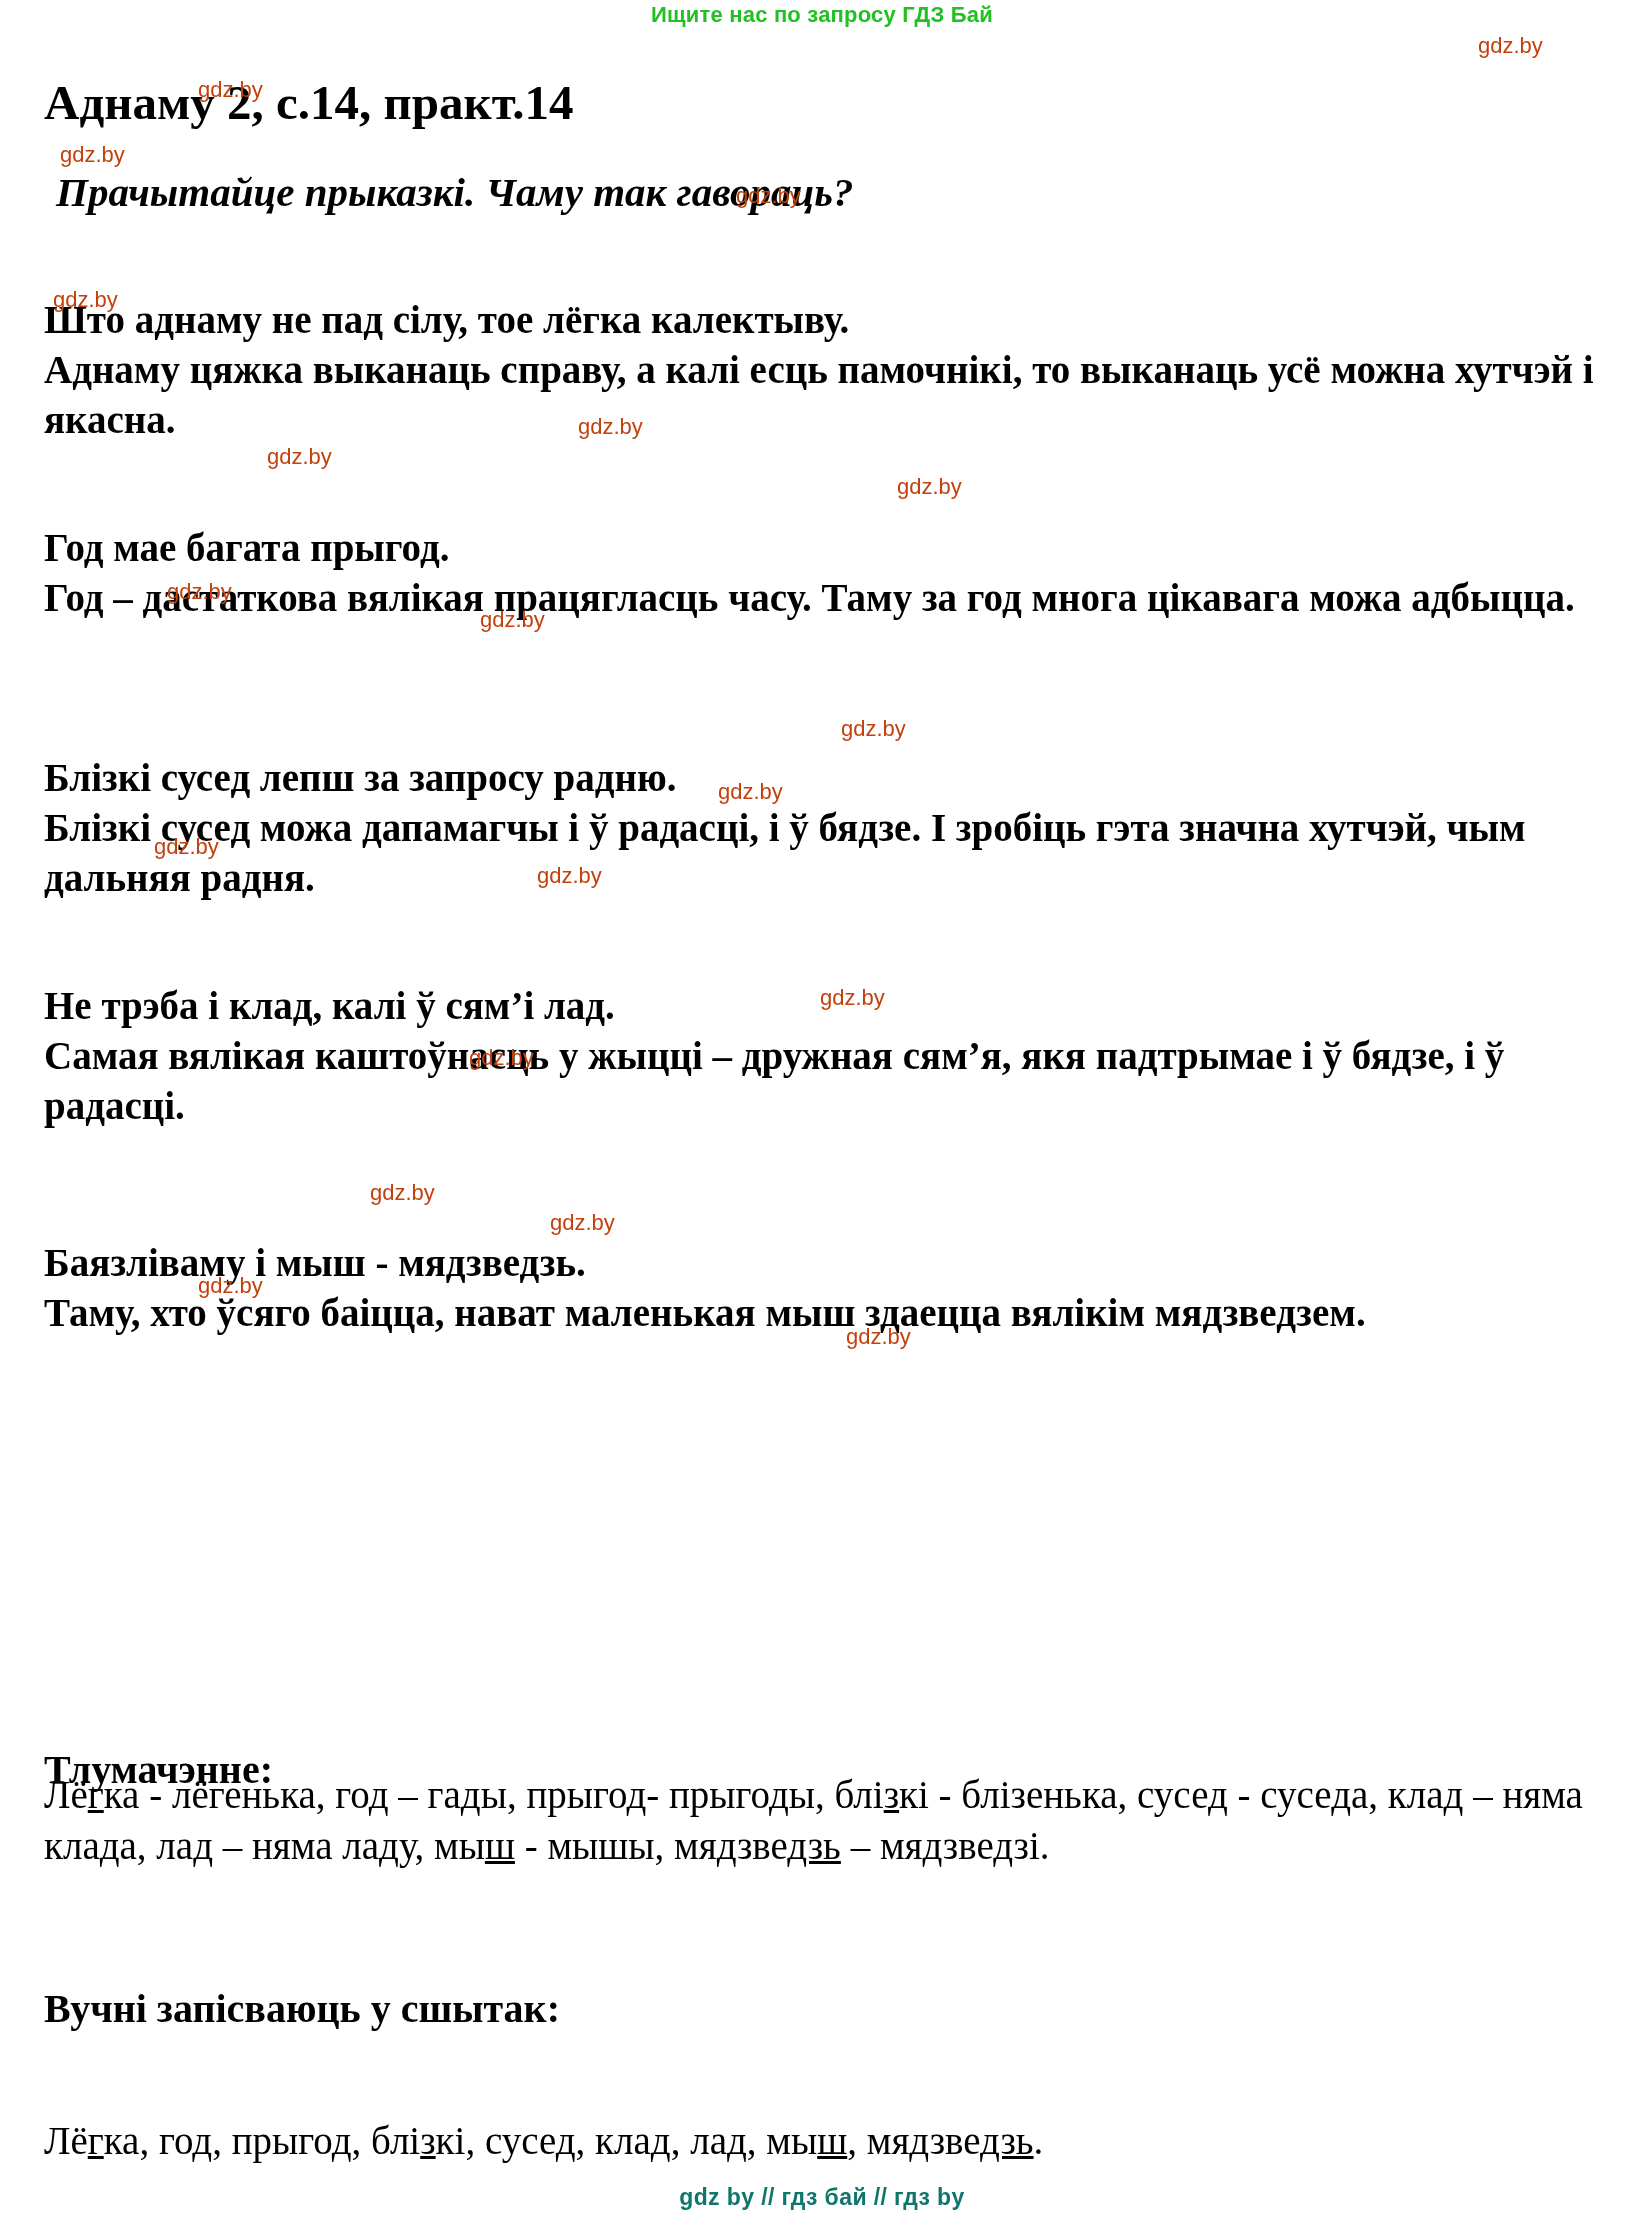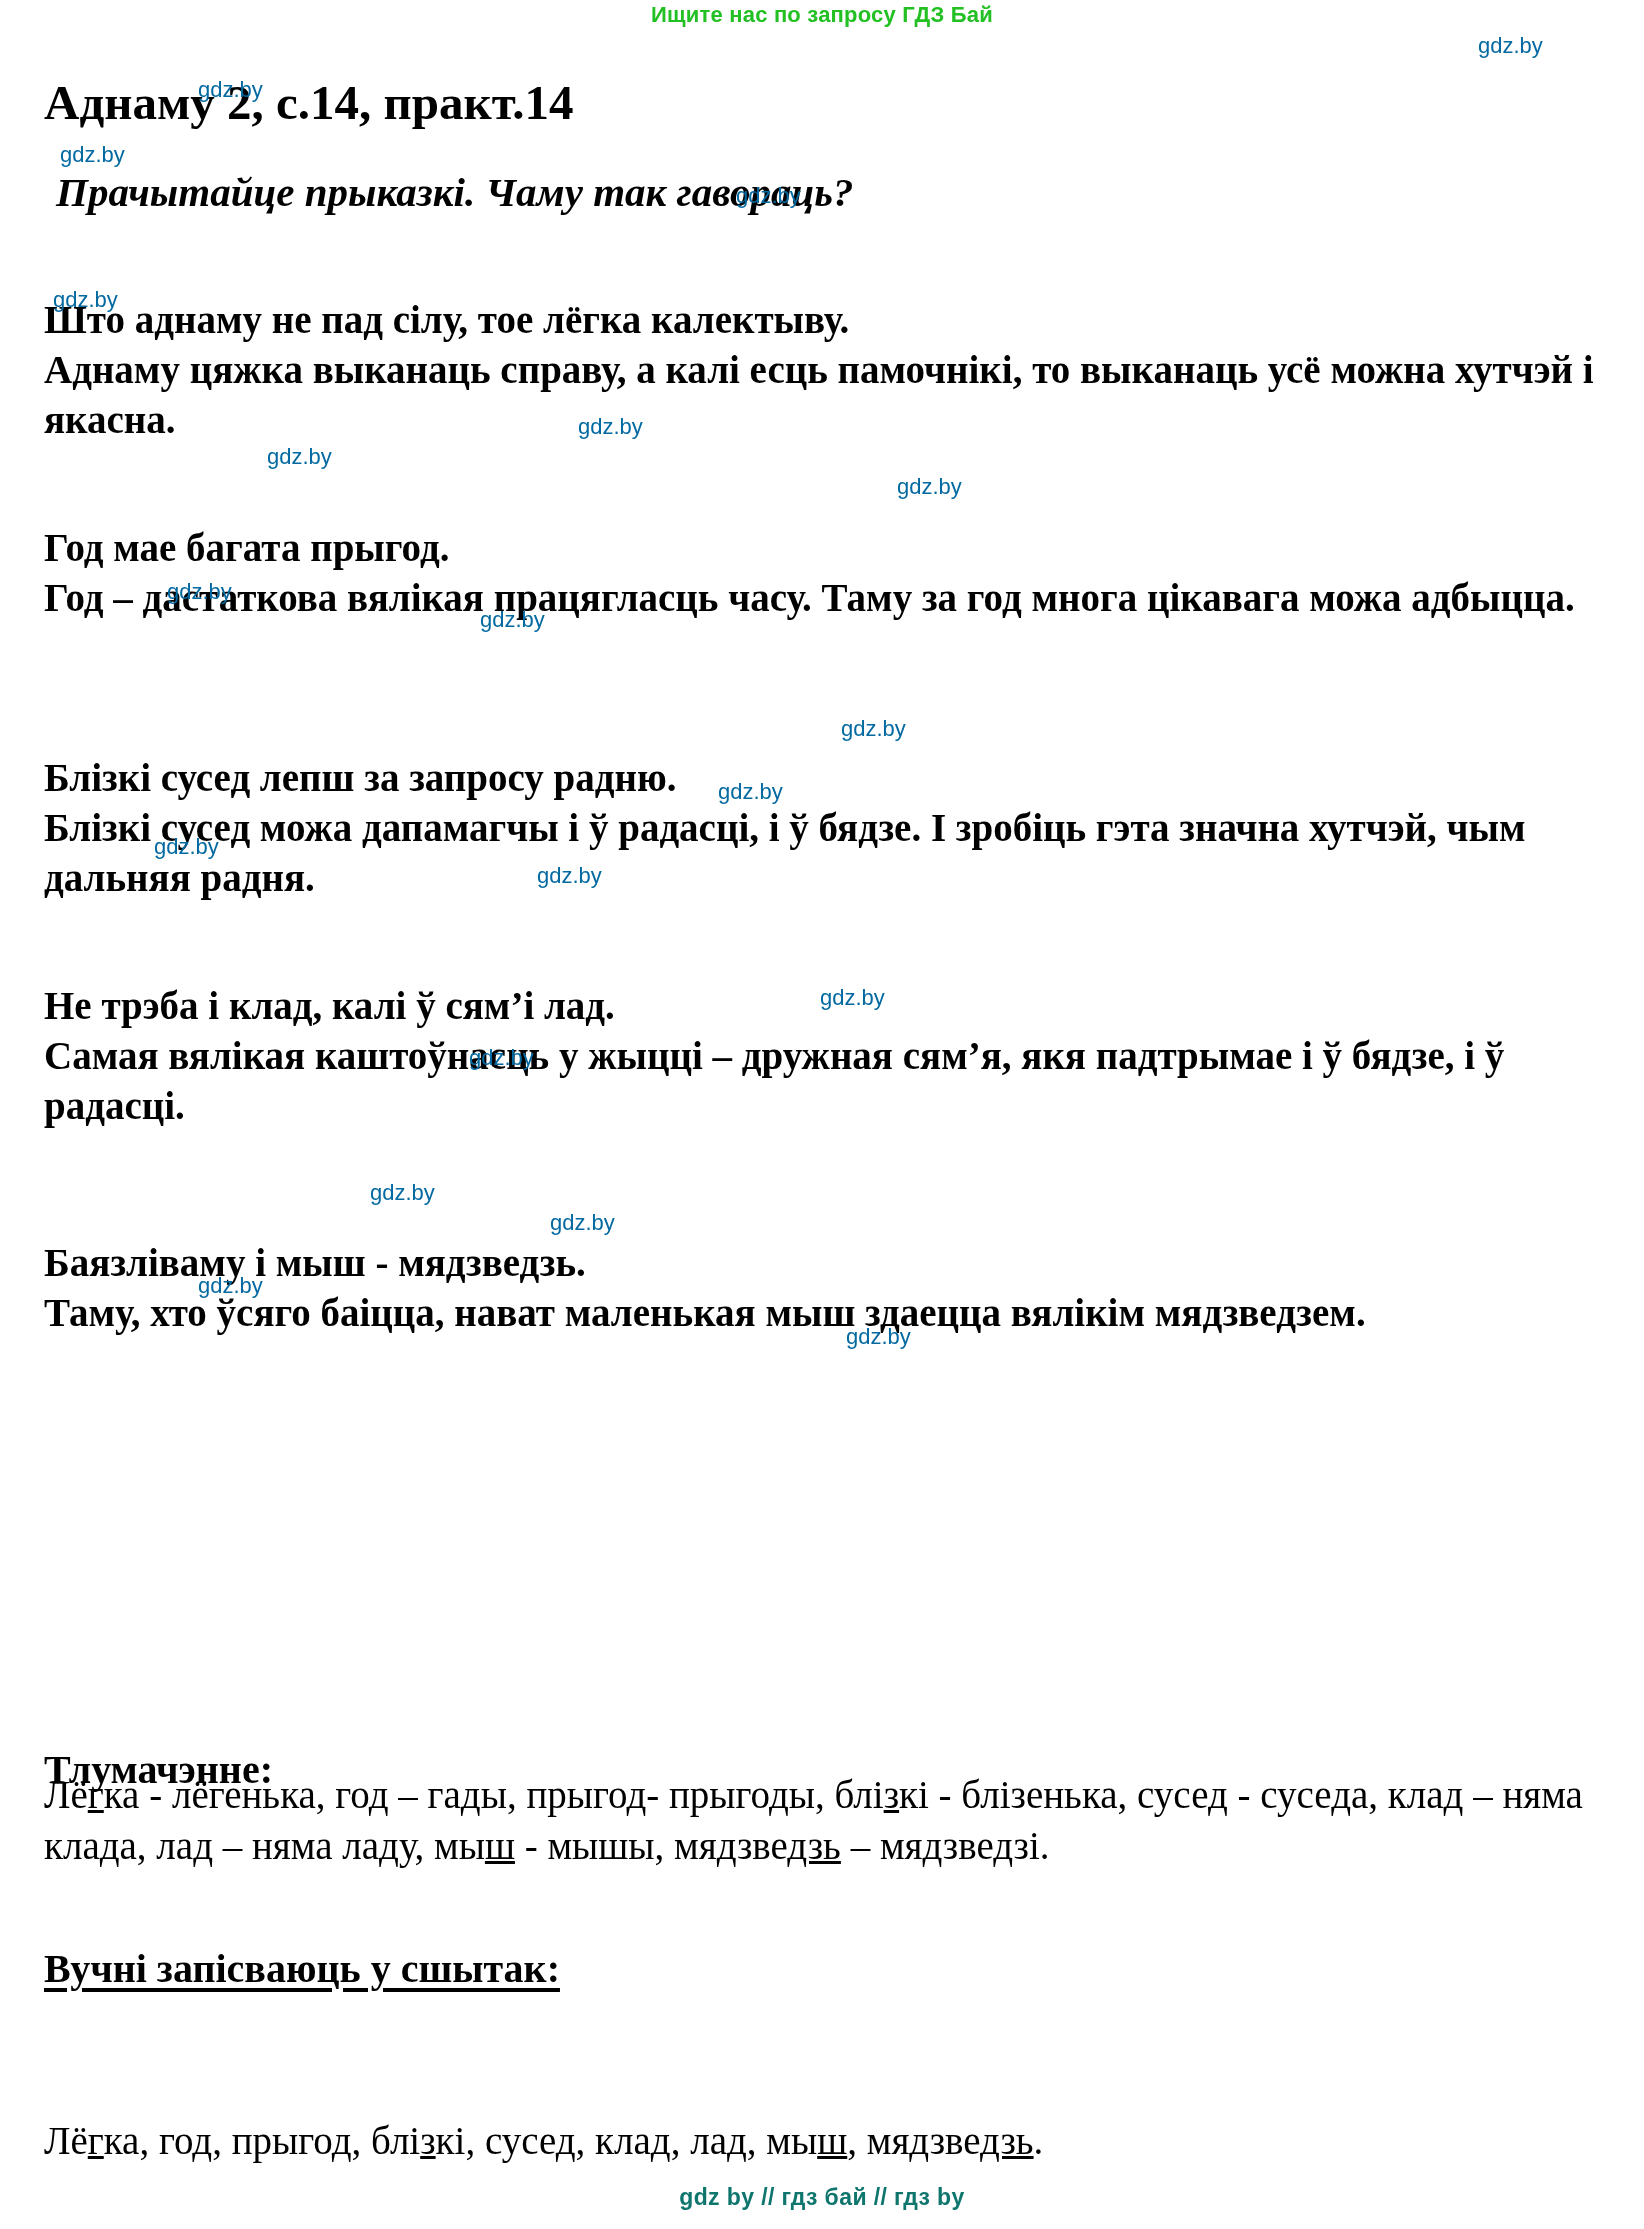--- a/index.html
+++ b/index.html
@@ -36,21 +36,21 @@
     font-weight: bold;
     color: #22c022;
     letter-spacing: 0.2px;
   }
 
   
   .wm {
     position: absolute;
     font-family: "Liberation Sans", "DejaVu Sans", sans-serif;
     font-size: 22px;
-    color: #0369a1;
+    color: #c2410c;
     white-space: nowrap;
     pointer-events: none;
     z-index: 5;
   }
 
   
   .doc-title {
     position: absolute;
     top: 44px;
     left: 44px;
@@ -103,22 +103,21 @@
 
   .section-head {
     position: absolute;
     left: 44px;
     font-size: 40px;
     font-weight: bold;
     white-space: nowrap;
   }
   .head-tlumachenne { top: 1713px; }
   .head-vuchni {
-    top: 1912px;
-    text-decoration: underline;
+    top: 1952px;
     text-decoration-thickness: 4.4px;
     text-underline-offset: 6.1px;
   }
 
   .explain-block {
     position: absolute;
     top: 1770px;
     left: 44px;
     width: 1558px;
     font-size: 39px;

